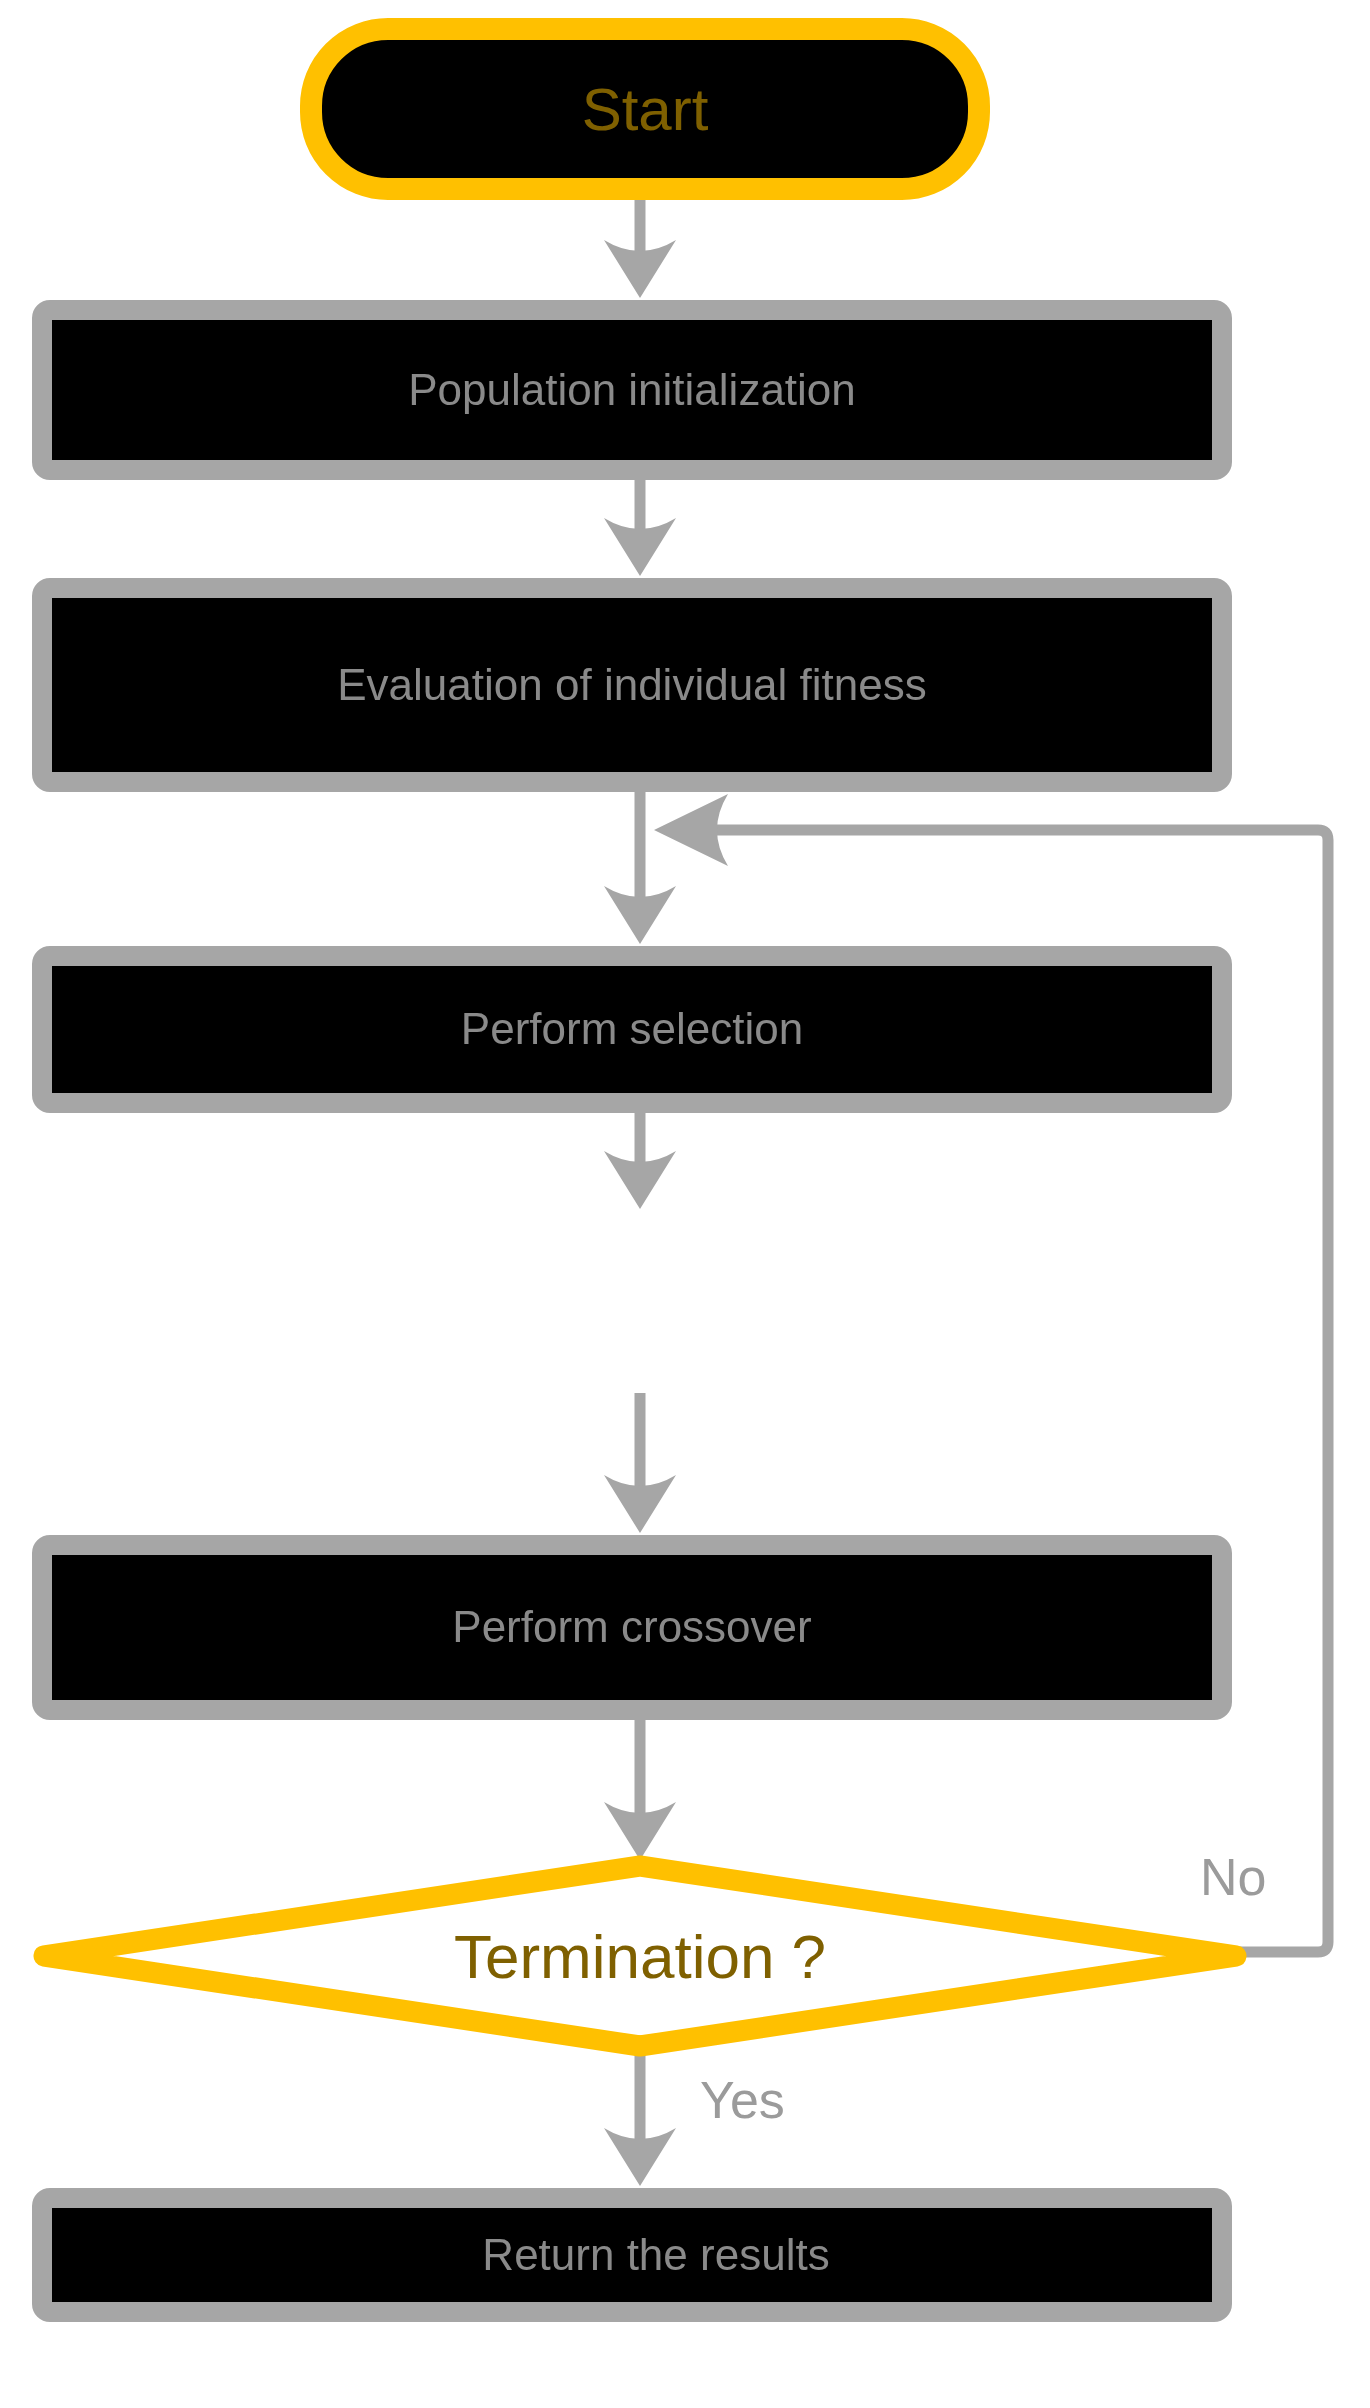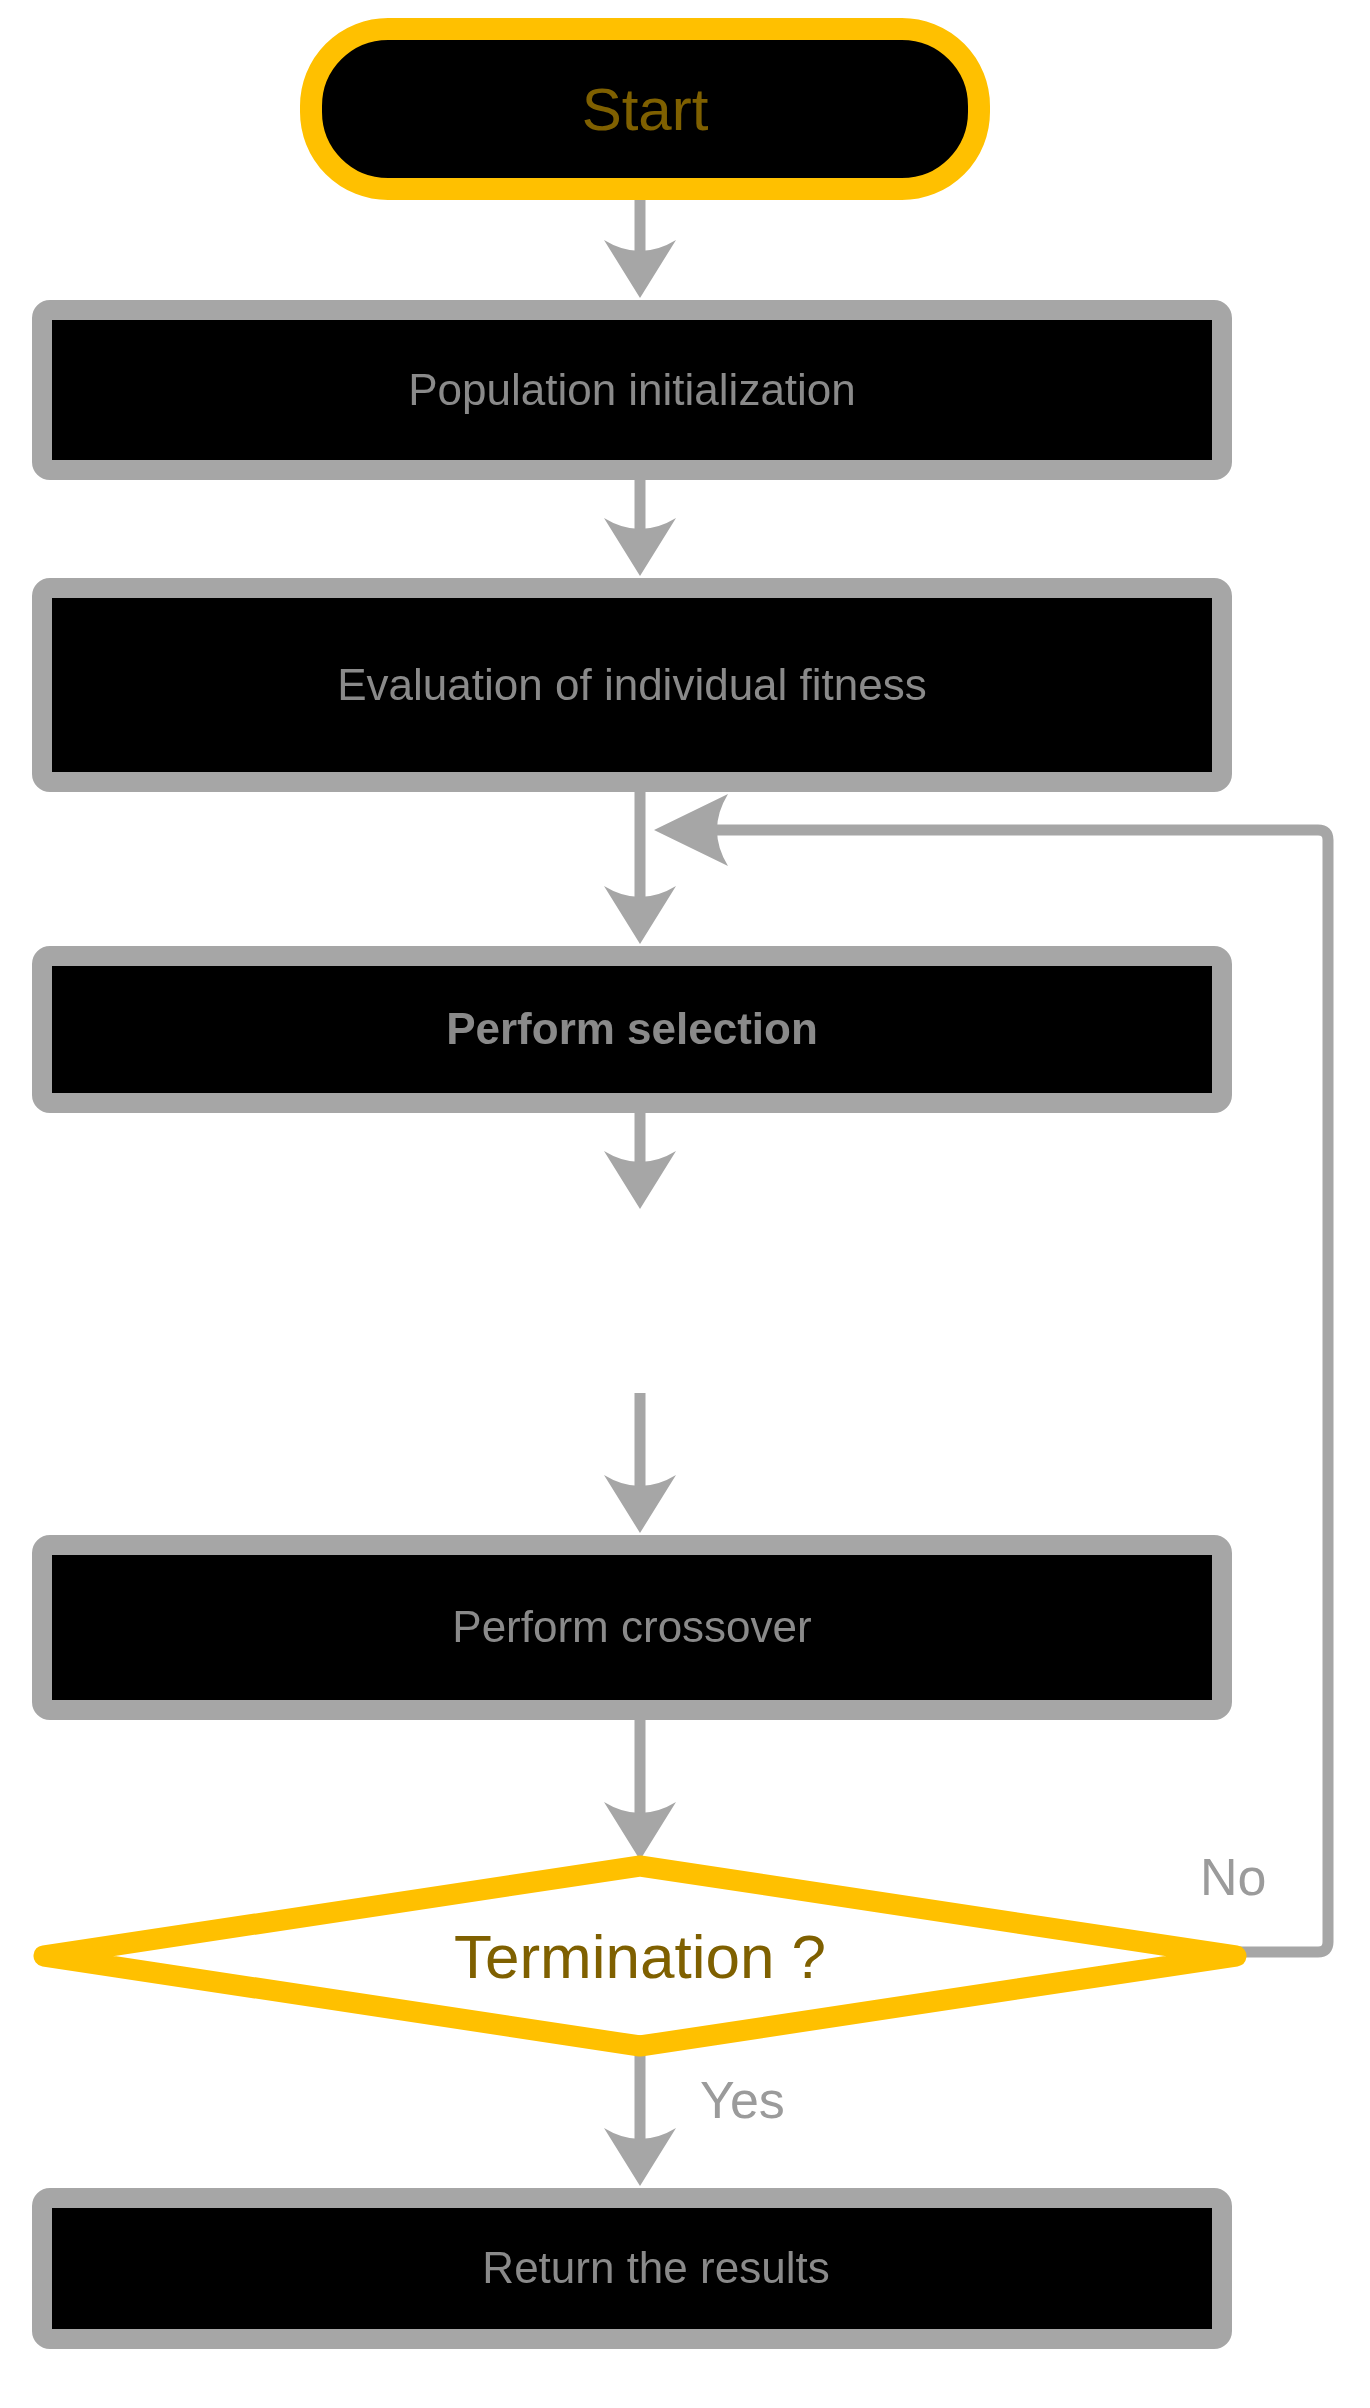--- a/index.html
+++ b/index.html
@@ -42,24 +42,24 @@
   .process {
     left: 32px;
     width: 1200px;
     border: 20px solid var(--color-connector_gray, #A6A6A6);
     border-radius: 18px;
     color: var(--color-process_text, #8A8A8A);
     font-size: 44px;
   }
   .process.b1 { top: 300px;  height: 180px; }
   .process.b2 { top: 578px;  height: 214px; }
-  .process.b3 { top: 946px;  height: 167px; font-weight: bold; }
+  .process.b3 { top: 946px;  height: 167px; }
   .process.b4 { top: 1211px; height: 182px; }
   .process.b5 { top: 1535px; height: 185px; }
-  .process.b6 { top: 2188px; height: 161px; padding-left: 48px; }
+  .process.b6 { top: 2188px; height: 134px; padding-left: 48px; }
   .decision-label {
     position: absolute;
     left: 240px; top: 1886px;
     width: 800px; height: 140px;
     display: flex;
     align-items: center;
     justify-content: center;
     color: var(--color-accent_text, #7F6000);
     font-size: 62px;
     background: transparent;

